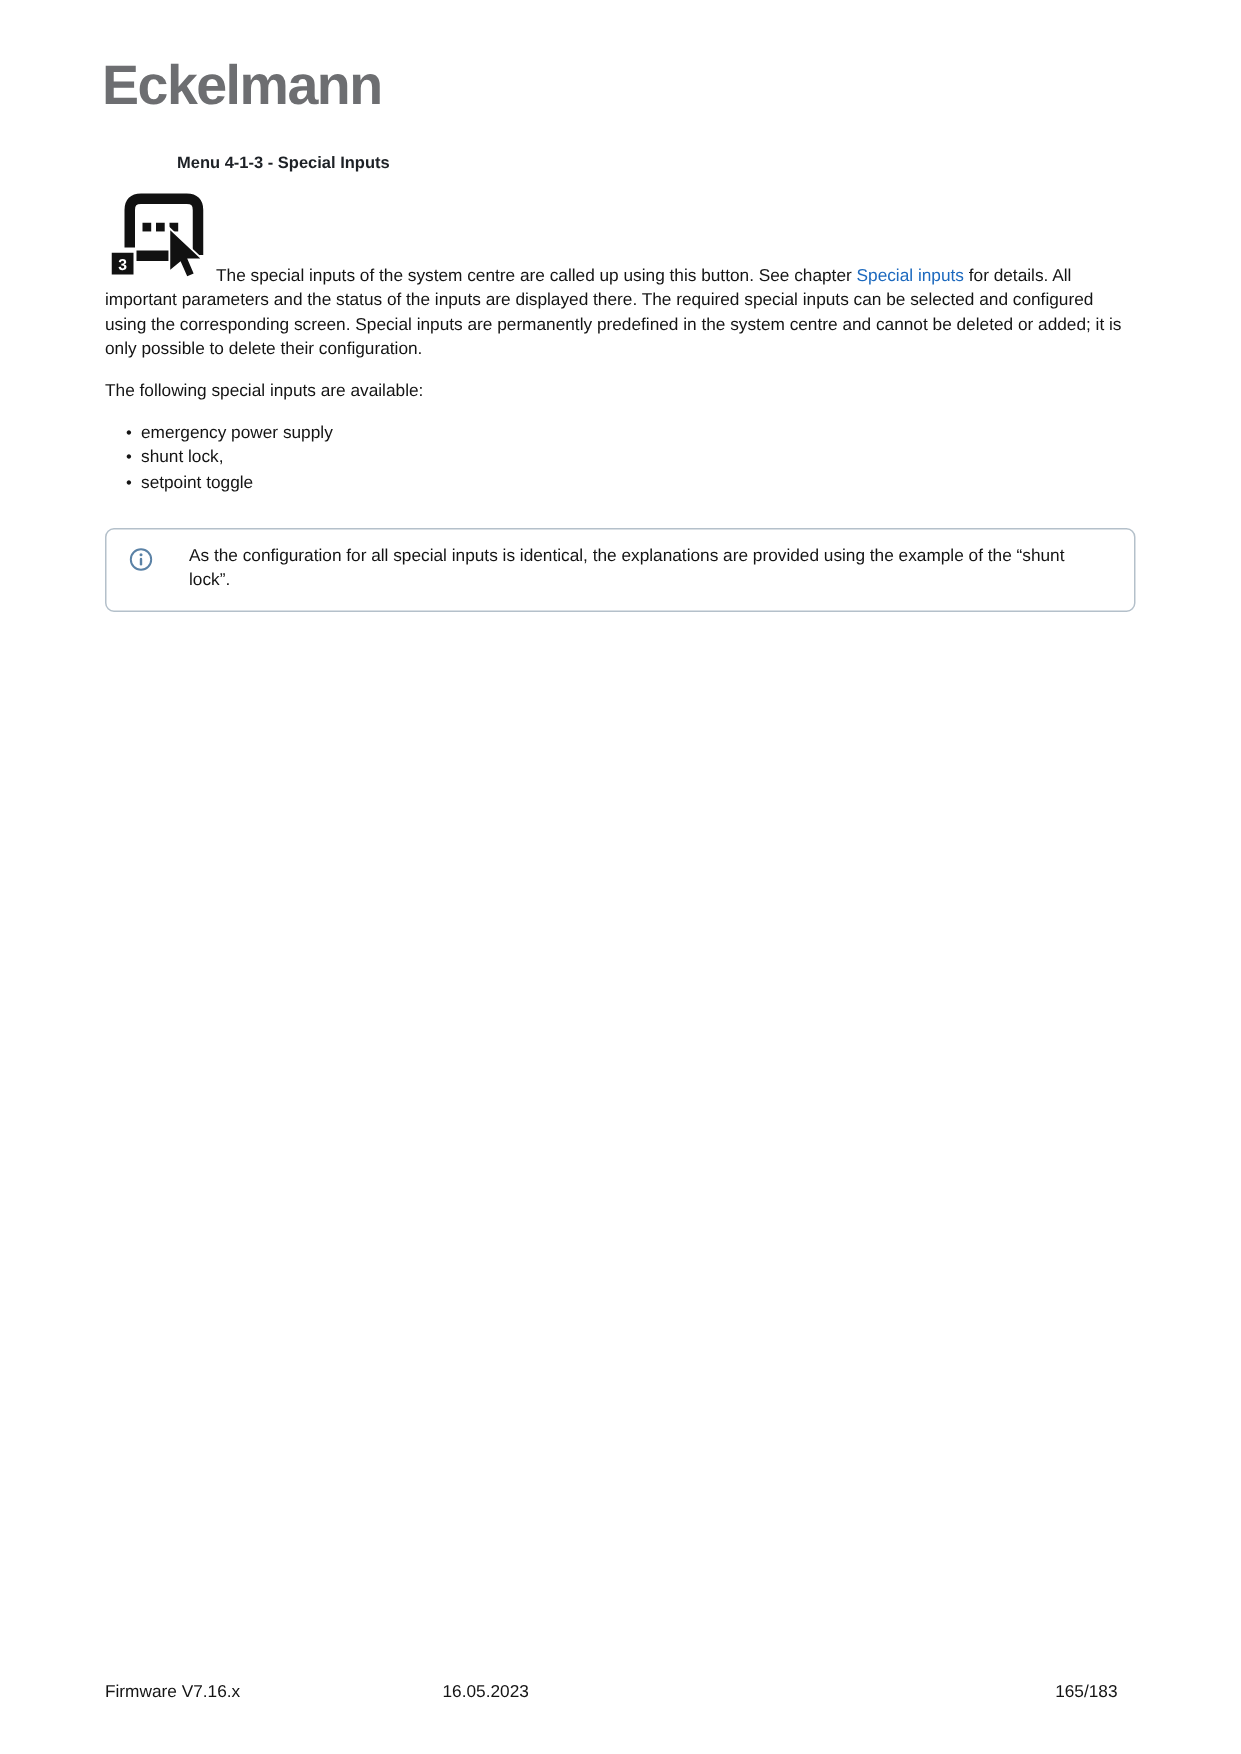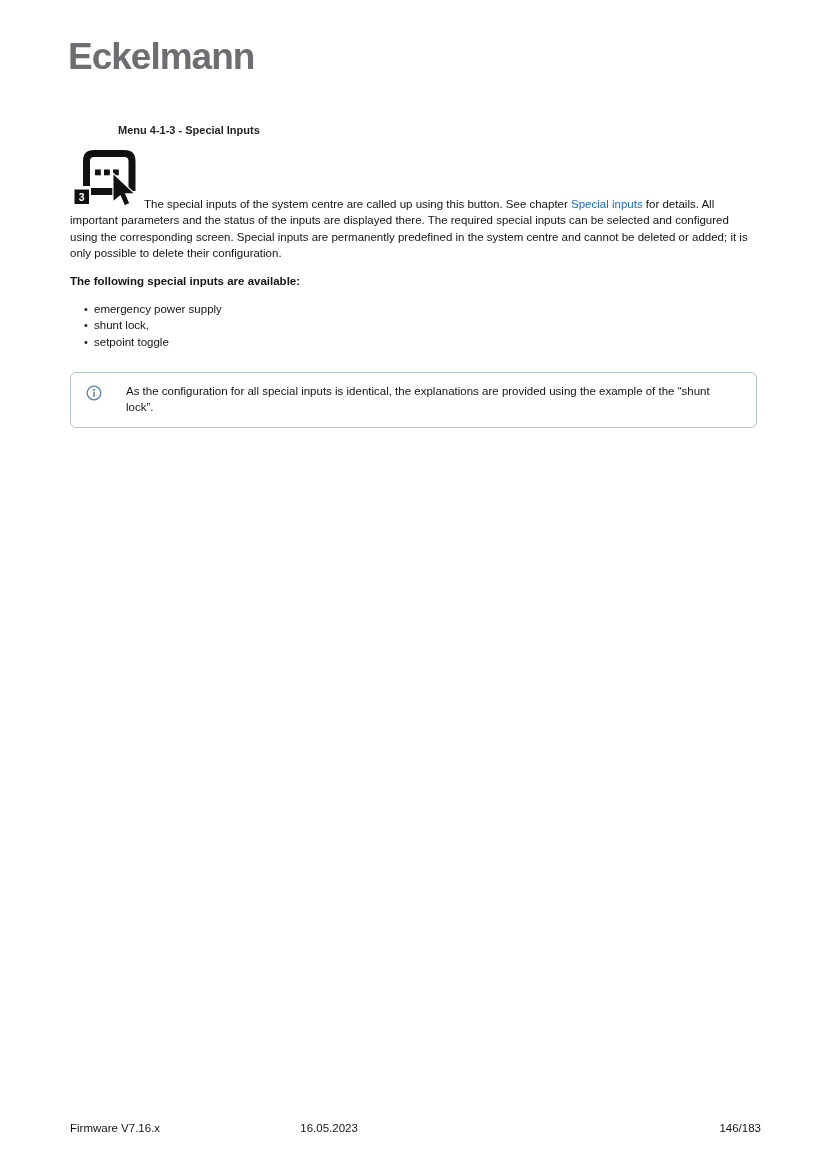--- a/index.html
+++ b/index.html
@@ -17,21 +17,21 @@
   .logo {
     margin: 38px 0 0 -2px;
     font-size: 37px;
     line-height: 38px;
     font-weight: 700;
     letter-spacing: -1px;
     color: #6d6e71;
   }
 
   .menu-heading {
-    margin-top: 48px;
+    margin-top: 27px;
     font-size: 11px;
     line-height: 13px;
     font-weight: 700;
     color: #1d2126;
     padding-left: 48px;
   }
 
   .intro {
     margin-top: 9px;
     font-size: 11.5px;
@@ -49,21 +49,20 @@
   .link {
     color: #1c69be;
     text-decoration: none;
     cursor: pointer;
   }
 
   .list-intro {
     margin-top: 8px;
     font-size: 11.5px;
     line-height: 16px;
-    font-weight: bold;
   }
 
   ul.special-list {
     margin: 7px 0 0 0;
     padding: 0 0 0 14px;
     list-style: none;
   }
   ul.special-list li {
     font-size: 11.5px;
     line-height: 16.7px;
@@ -90,21 +89,21 @@
   .note-icon svg { display: block; }
   .note-text {
     font-size: 11.5px;
     line-height: 16.5px;
     max-width: 640px;
   }
 
   .footer {
     position: absolute;
     left: 70px;
-    right: 66px;
+    right: 82px;
     top: 1122px;
     display: flex;
     font-size: 11.5px;
     color: #141414;
   }
   .footer > span { flex: 1; }
   .footer .f-center { }
   .footer .f-right { text-align: right; }
 </style>
 </head>
@@ -154,15 +153,15 @@
         </svg>
       </span>
       <span class="note-text">As the configuration for all special inputs is identical, the explanations are provided using the example of the “shunt lock”.</span>
     </div>
 
   </div>
 
   <div class="footer">
     <span class="f-left">Firmware V7.16.x</span>
     <span class="f-center">16.05.2023</span>
-    <span class="f-right">146/183</span>
+    <span class="f-right">165/183</span>
   </div>
 </div>
 
 </body></html>

